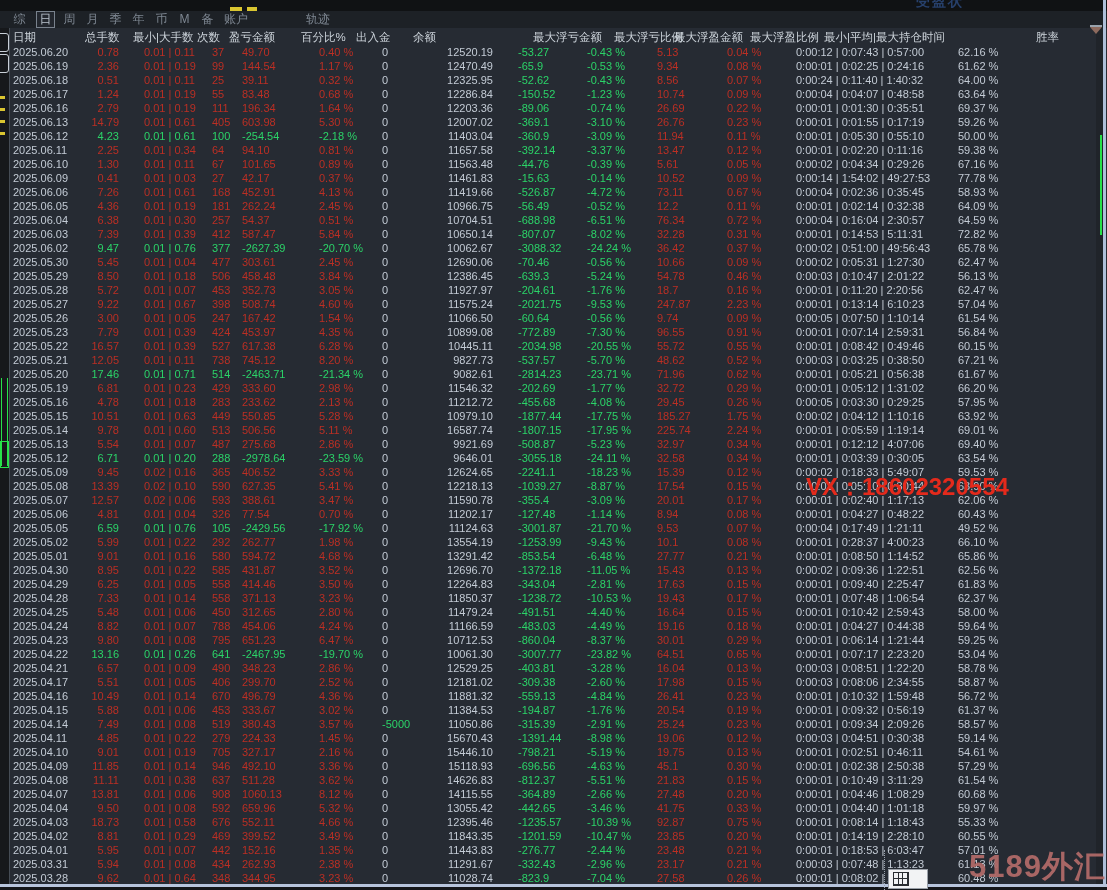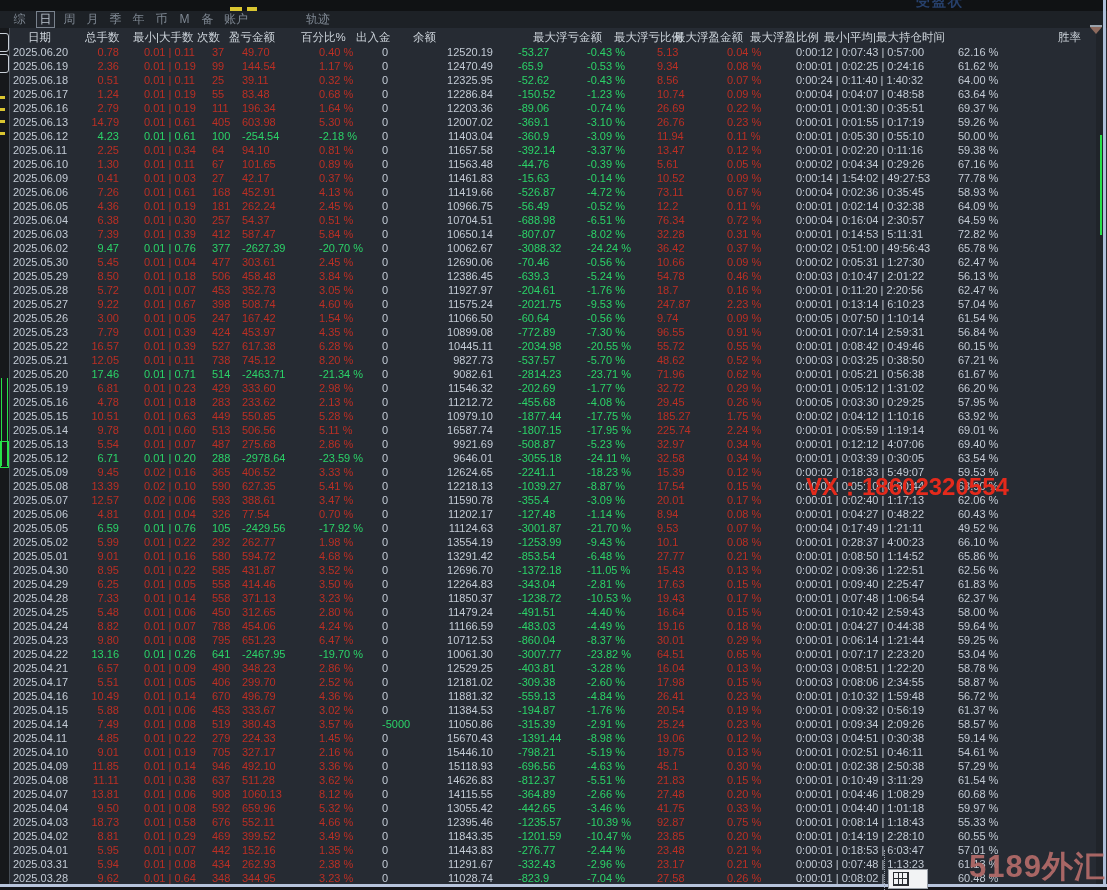--- a/index.html
+++ b/index.html
@@ -83,34 +83,34 @@
         <span class="mi">币</span>
         <span class="mi">M</span>
         <span class="mi">备</span>
         <span class="mi">账户</span>
       </span>
     <span class="mi-extra">轨迹</span>
   </div>
 
   <div class="tablewrap">
     <div class="thead" id="thead">
-        <span class="hc" style="left: 18px;">日期</span>
+        <span class="hc" style="left: 3px;">日期</span>
         <span class="hc" style="left: 75px;">总手数</span>
         <span class="hc" style="left: 123px;">最小|大手数</span>
         <span class="hc" style="left: 187px;">次数</span>
         <span class="hc" style="left: 219px;">盈亏金额</span>
         <span class="hc" style="left: 291px;">百分比%</span>
         <span class="hc" style="left: 346px;">出入金</span>
         <span class="hc" style="left: 403px;">余额</span>
         <span class="hc" style="left: 491px; margin-left: 32px;">最大浮亏金额</span>
         <span class="hc" style="left: 604px;">最大浮亏比例</span>
         <span class="hc" style="left: 664px;">最大浮盈金额</span>
         <span class="hc" style="left: 740px;">最大浮盈比例</span>
         <span class="hc" style="left: 814px;">最小|平均|最大持仓时间</span>
-        <span class="hc" style="left: 1048px;">胜率</span>
+        <span class="hc" style="left: 1026px;">胜率</span>
       </div>
     <div class="tbody" id="tbody">
         <div class="trow">
           <span class="cell c0 t-gray">2025.06.20</span>
           <span class="cell c1 t-red">0.78</span>
           <span class="cell c2 t-red">0.01 | 0.11</span>
           <span class="cell c3 t-red">37</span>
           <span class="cell c4 t-red">49.70</span>
           <span class="cell c5 t-red">0.40 %</span>
           <span class="cell c6 t-gray">0</span>

